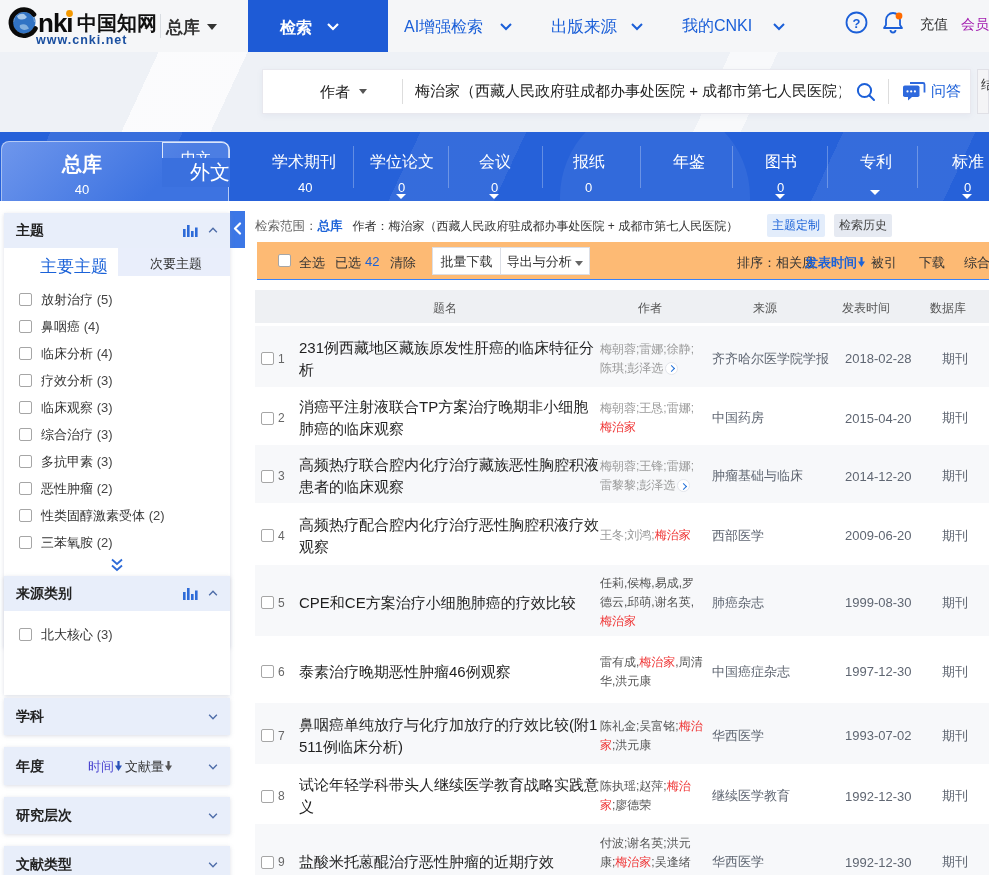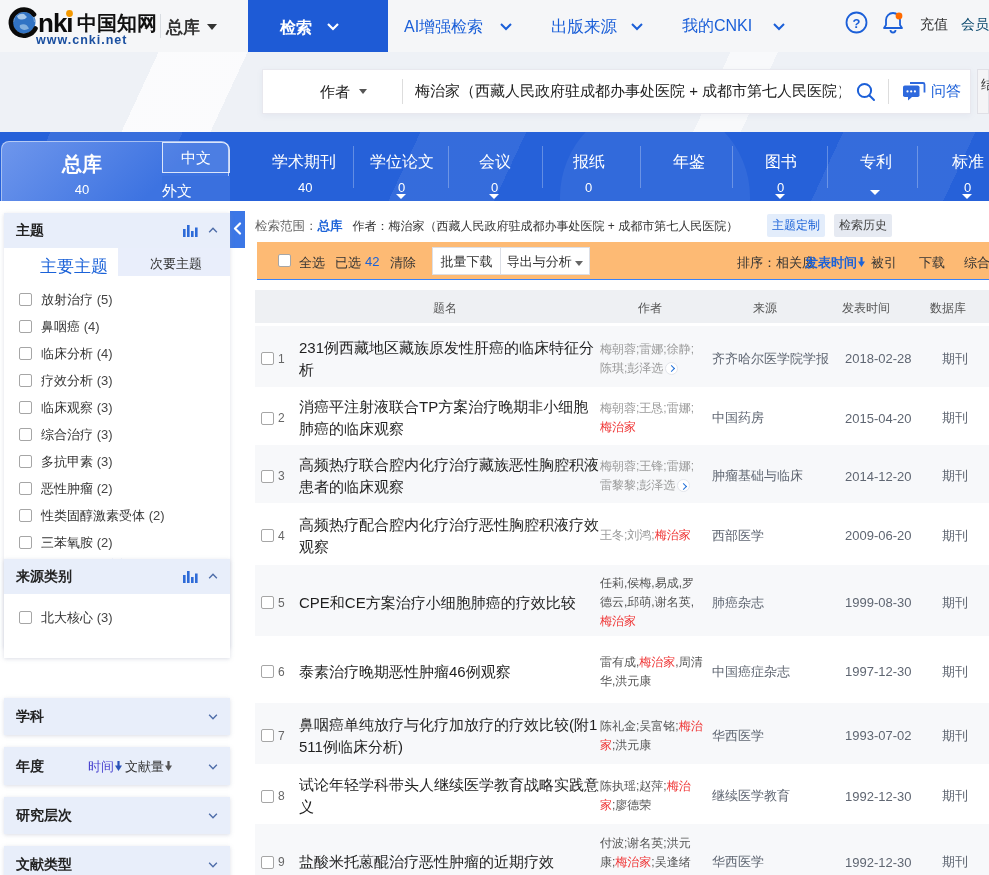--- a/index.html
+++ b/index.html
@@ -51,21 +51,21 @@
     <circle cx="11.5" cy="11.5" r="10" fill="none" stroke="#1b5fd8" stroke-width="1.8"></circle>
     <text x="7.5" y="16.5" font-family="Liberation Sans" font-size="13" font-weight="bold" fill="#1b5fd8">?</text>
   </svg>
 
   <svg class="abs" style="left:881px;top:10px" width="24" height="24" viewBox="0 0 24 24">
     <path d="M12 3 a7 7 0 0 0 -7 7 v5 l-2 3 h18 l-2 -3 v-5 a7 7 0 0 0 -7 -7z" fill="none" stroke="#1b5fd8" stroke-width="1.8" stroke-linejoin="round"></path>
     <path d="M9.5 20 a2.5 2.5 0 0 0 5 0" fill="none" stroke="#1b5fd8" stroke-width="1.8"></path>
     <circle cx="18" cy="6" r="3.4" fill="#ff6a00"></circle>
   </svg>
   <div class="abs" style="left:920px;top:16px;font-size:14px;color:#333">充值</div>
-  <div class="abs" style="left:961px;top:16px;font-size:14px;color:#0c4a6e">会员</div>
+  <div class="abs" style="left:961px;top:16px;font-size:14px;color:#a21caf">会员</div>
 </div>
 
 <div class="abs" id="sstrip" style="left:0;top:52px;width:989px;height:80px;background:#eef1f6;overflow:hidden">
   <div class="abs" style="left:-60px;top:-40px;width:500px;height:200px;background:linear-gradient(115deg,transparent 40%,rgba(255,255,255,.75) 40%,rgba(255,255,255,.75) 55%,transparent 55%)"></div>
   <div class="abs" style="left:500px;top:-40px;width:500px;height:200px;background:linear-gradient(115deg,transparent 42%,rgba(255,255,255,.6) 42%,rgba(255,255,255,.6) 50%,transparent 50%)"></div>
 
   <div class="abs" style="left:262px;top:17px;width:709px;height:45px;background:#fff;border:1px solid #e8e8ee;box-shadow:0 2px 6px rgba(120,130,160,.08)">
     <span class="abs" style="left:57px;top:13px;font-size:15px;color:#222">作者</span>
     <span class="abs" style="left:96px;top:19px;width:0;height:0;border:4px solid transparent;border-top:5px solid #555"></span>
     <span class="abs" style="left:139px;top:9px;width:1px;height:25px;background:#ddd"></span>
@@ -92,21 +92,21 @@
 
 <div class="abs" id="navbar" style="left:0;top:132px;width:989px;height:69px;background:#2661d9;overflow:hidden;color:#fff">
   <div class="abs" style="left:-80px;top:-60px;width:1200px;height:260px;background:
     linear-gradient(115deg,transparent 12%,rgba(255,255,255,.09) 12%,rgba(255,255,255,.08) 22%,transparent 22%,transparent 40%,rgba(255,255,255,.07) 40%,rgba(255,255,255,.07) 48%,transparent 48%,transparent 72%,rgba(255,255,255,.07) 72%,rgba(255,255,255,.07) 82%,transparent 82%)"></div>
   <div class="abs" style="left:560px;top:-30px;width:190px;height:190px;border-radius:50%;background:rgba(255,255,255,.06)"></div>
 
   <div class="abs" style="left:1px;top:9px;width:228px;height:60px;border:1px solid rgba(255,255,255,.55);border-bottom:none;border-radius:8px 8px 0 0;background:linear-gradient(135deg,#6e96ec,#3d73e1 70%)">
     <div class="abs" style="left:0;top:9px;width:160px;text-align:center;font-size:20px;font-weight:bold">总库</div>
     <div class="abs" style="left:0;top:40px;width:160px;text-align:center;font-size:13px">40</div>
     <div class="abs" style="left:160px;top:0;width:68px;height:31px;border:1px solid rgba(255,255,255,.8);border-radius:0 8px 0 0;line-height:29px;text-align:center;font-size:15px;background:rgba(255,255,255,.08)">中文</div>
-    <div class="abs" style="left:160px;top:34px;width:68px;height:29px;background:#3a70de;line-height:29px;text-align:left;font-size:15px">外文</div>
+    <div class="abs" style="left:160px;top:16px;width:68px;height:29px;background:#3a70de;line-height:29px;text-align:right;font-size:20px">外文</div>
   </div>
 
   <div class="abs" style="left:272px;top:20px;font-size:16px">学术期刊</div>
     <div class="abs" style="left:298px;top:48px;font-size:13px">40</div>
   <div class="abs" style="left:353px;top:14px;width:1px;height:42px;background:rgba(255,255,255,.28)"></div>
   <div class="abs" style="left:370px;top:20px;font-size:16px">学位论文</div>
     <div class="abs" style="left:398px;top:48px;font-size:13px">0</div>
   <svg class="abs" style="left:396px;top:62px" width="10" height="5" viewBox="0 0 10 5">
       <path d="M0 0 h10 l-5 5z" fill="#fff"></path>
     </svg>
@@ -187,21 +187,21 @@
     <div class="sitem" style="top:213px"><span class="chk"></span><span class="lbl">综合治疗 <span class="cnt">(3)</span></span></div>
     <div class="sitem" style="top:240px"><span class="chk"></span><span class="lbl">多抗甲素 <span class="cnt">(3)</span></span></div>
     <div class="sitem" style="top:267px"><span class="chk"></span><span class="lbl">恶性肿瘤 <span class="cnt">(2)</span></span></div>
     <div class="sitem" style="top:294px"><span class="chk"></span><span class="lbl">性类固醇激素受体 <span class="cnt">(2)</span></span></div>
     <div class="sitem" style="top:321px"><span class="chk"></span><span class="lbl">三苯氧胺 <span class="cnt">(2)</span></span></div>
     <svg class="abs" style="left:106px;top:345px" width="14" height="14" viewBox="0 0 14 14">
         <path d="M2 1.5 L7 6 L12 1.5 M2 7.5 L7 12 L12 7.5" fill="none" stroke="#2e6bd8" stroke-width="1.8"></path>
       </svg>
   </div>
 
-  <div class="panel" style="top:559px;height:99px">
+  <div class="panel" style="top:576px;height:119px">
     <div class="phead">
       <span class="ptitle">来源类别</span>
       <svg class="bars" width="15" height="13" viewBox="0 0 15 13">
           <g fill="#2e6bd8">
             <rect x="0" y="5" width="2.6" height="8"></rect>
             <rect x="4" y="1" width="2.6" height="12"></rect>
             <rect x="8" y="7" width="2.6" height="6"></rect>
             <rect x="12" y="3.5" width="2.6" height="9.5"></rect>
           </g>
         </svg>

